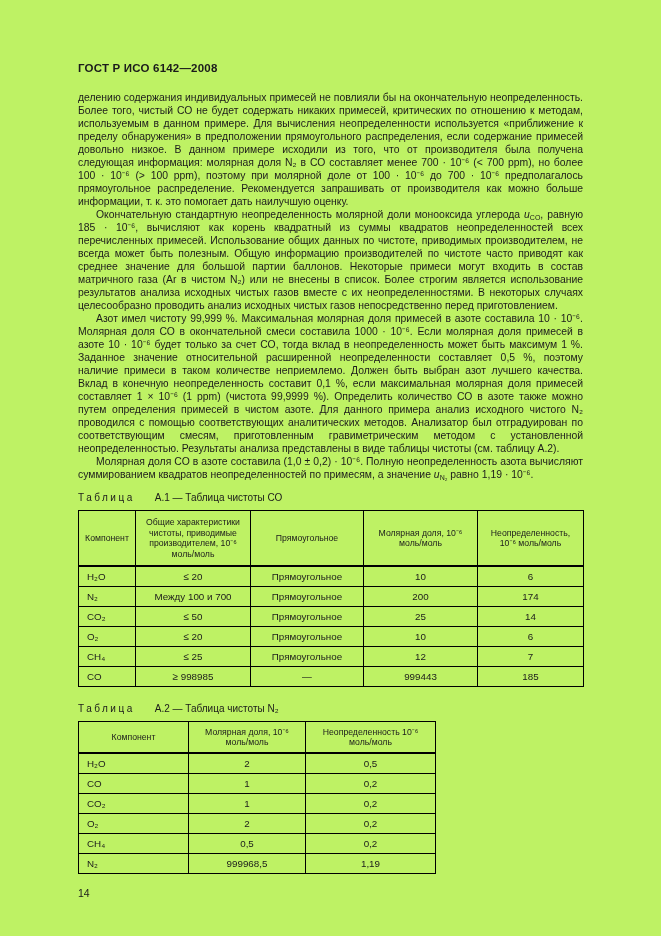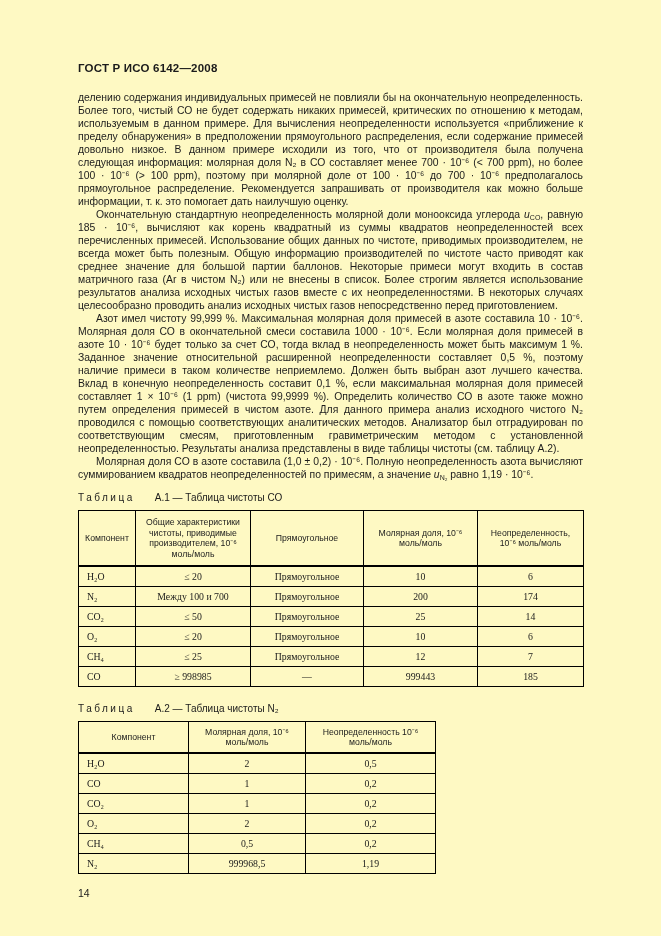--- a/index.html
+++ b/index.html
@@ -1,20 +1,20 @@
 <!DOCTYPE html>
 <html lang="ru"><head>
 <meta charset="utf-8">
 <style>
   html, body { margin: 0; padding: 0; background: #888; }
   .page {
     width: 661px;
     height: 936px;
     margin: 0 auto;
-    background: #fef9c3;
+    background: #bef264;
     box-sizing: border-box;
     padding: 62px 78px 0 78px;
     font-family: "Liberation Sans", sans-serif;
     color: #1b1b1b;
     position: relative;
     overflow: hidden;
   }
   .running-header {
     font-size: 11.5px;
     font-weight: bold;
@@ -57,21 +57,20 @@
   }
   .t1 thead th { height: 46px; margin-top: 42px; }
   .t2 thead th { height: 22px; }
   tbody td {
     font-size: 9.8px;
     line-height: 11px;
     height: 17px;
     text-align: center;
     vertical-align: middle;
     padding: 1px 4px;
-    font-family: Liberation Serif, serif;
   }
   tbody td.comp { text-align: left; padding-left: 8px; }
   .page-number {
     font-size: 10.5px;
     margin-top: 13px;
   }
 </style>
 </head>
 <body>
 

